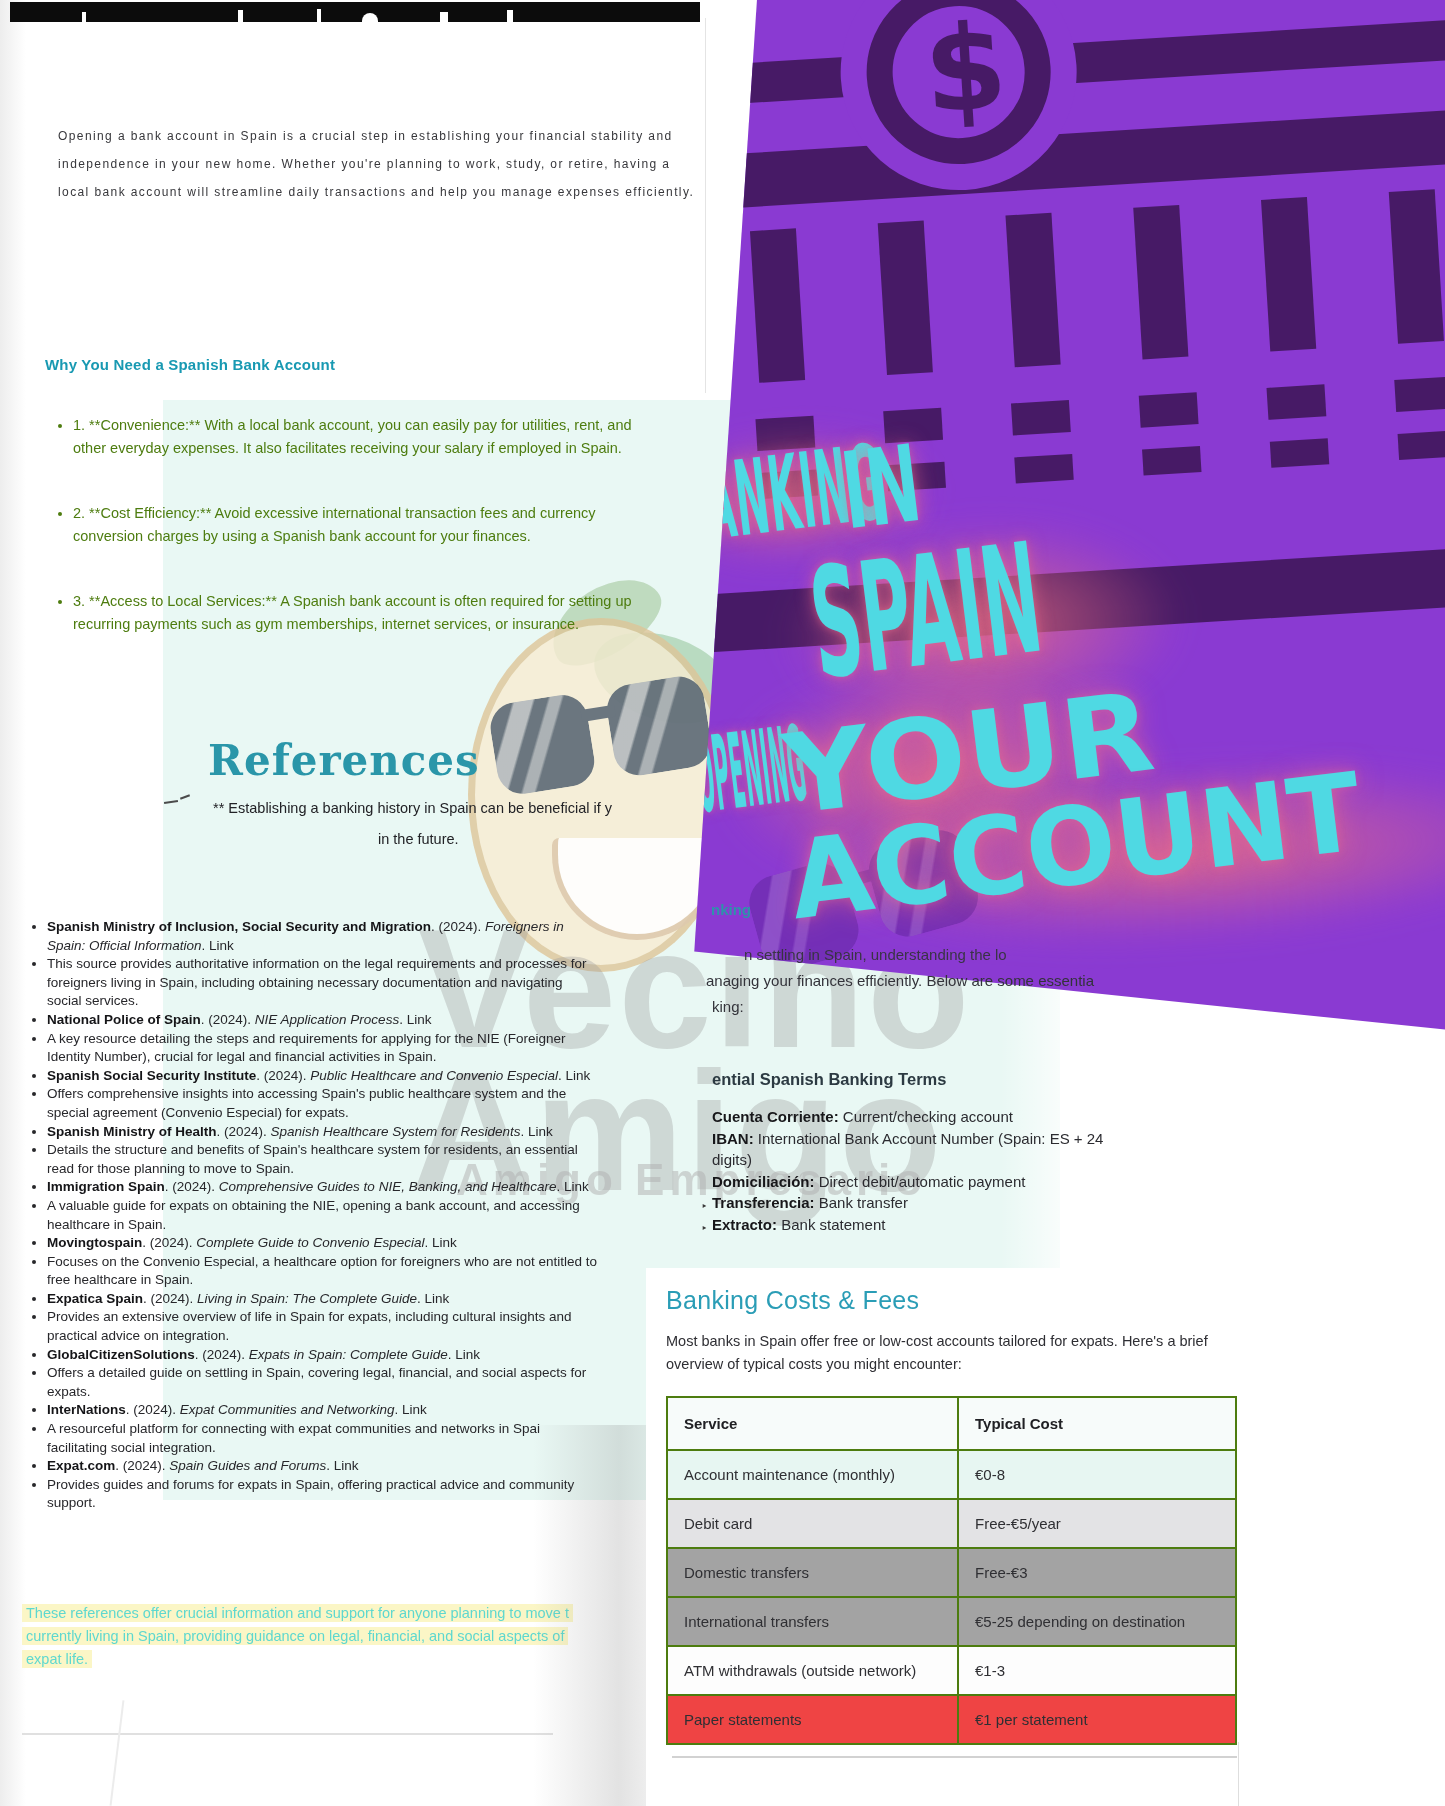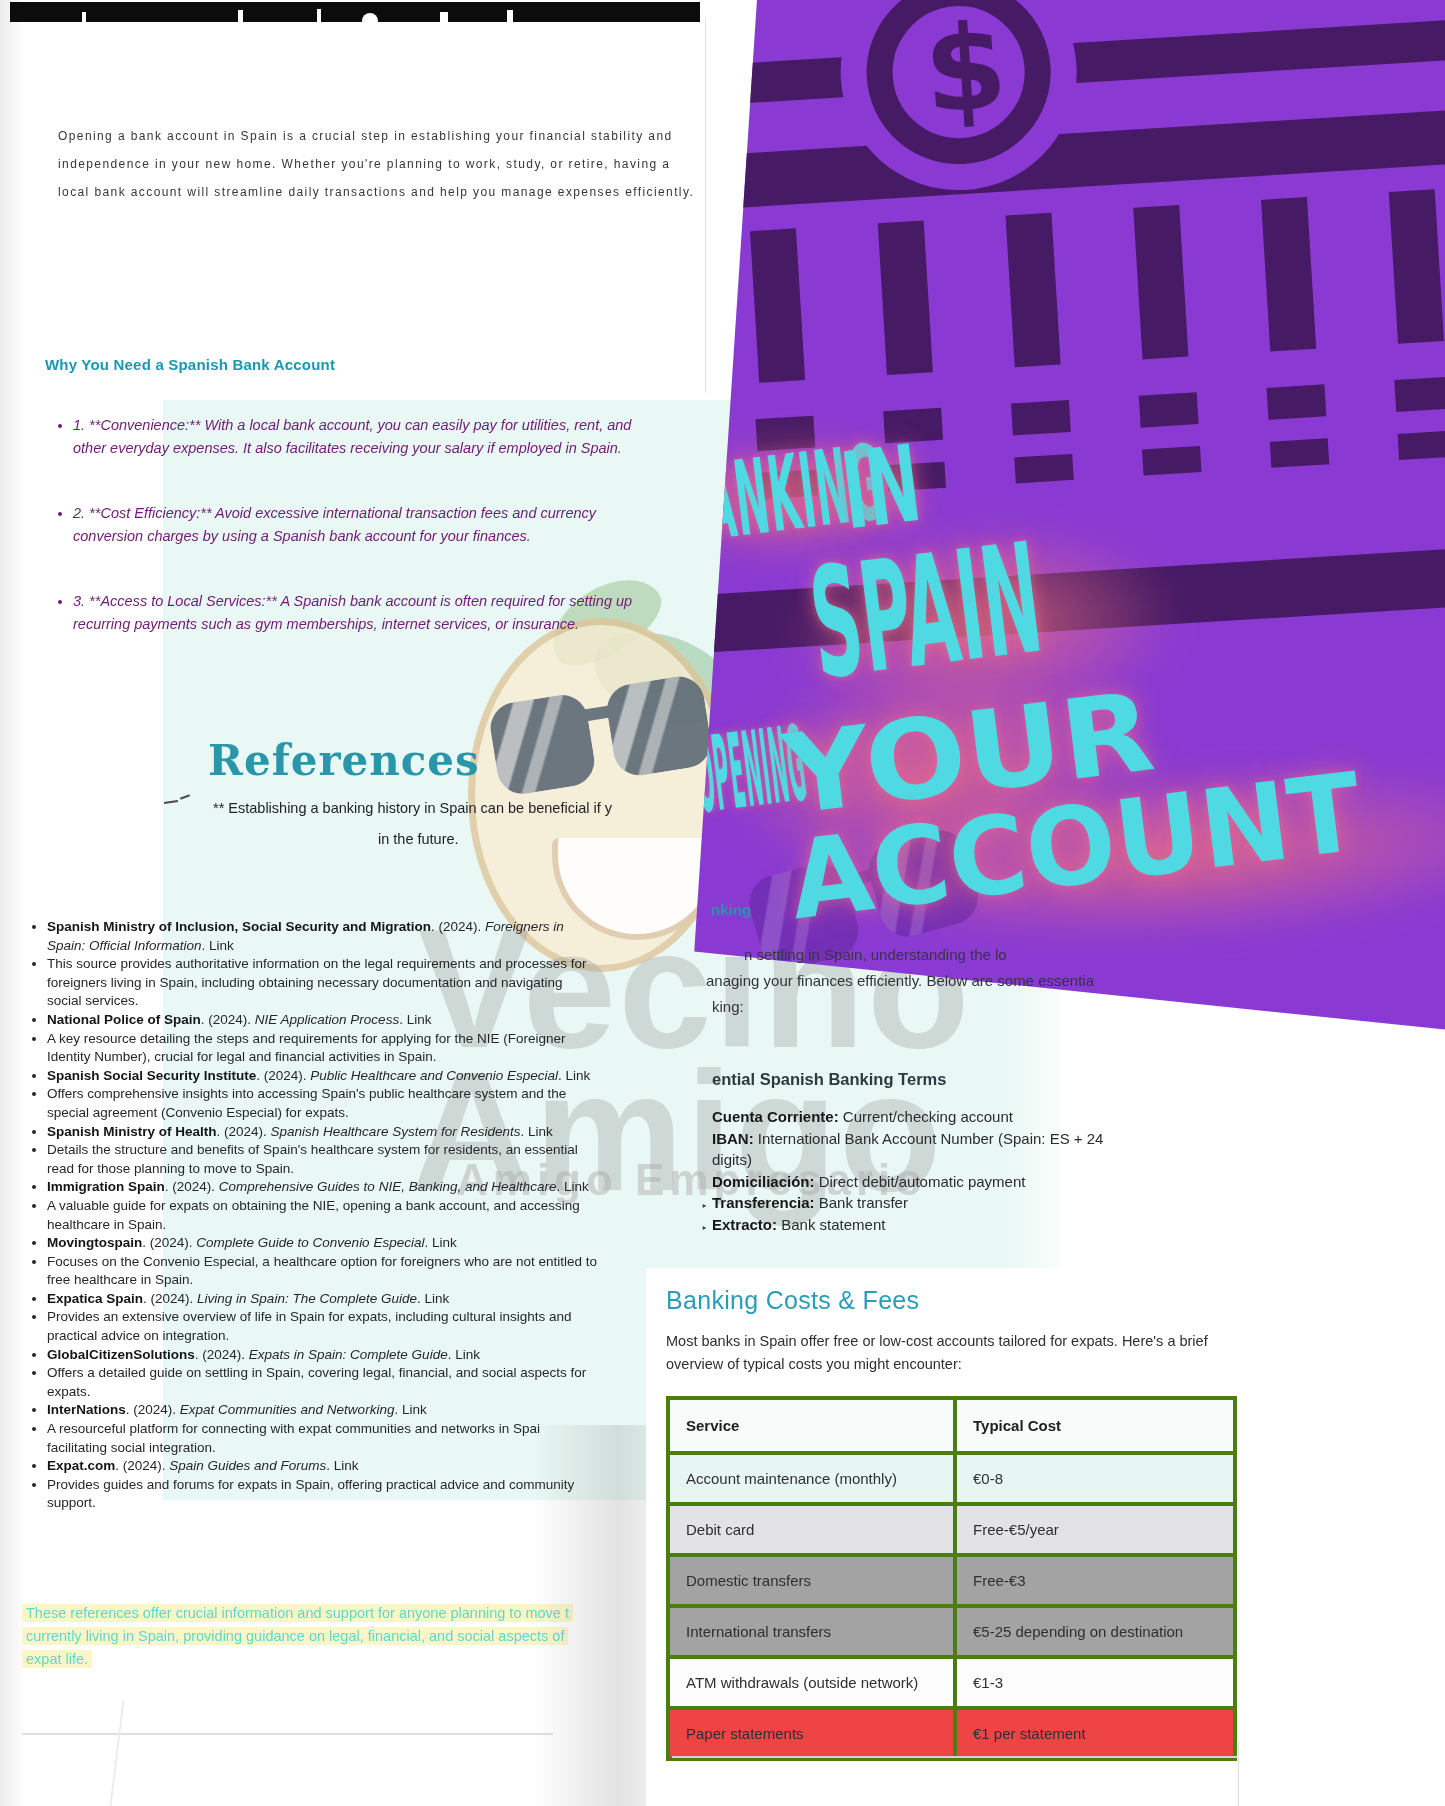--- a/index.html
+++ b/index.html
@@ -33,21 +33,21 @@
   #wm1{left:418px;top:905px;font-size:168px;opacity:.34;letter-spacing:2px;}
   #wm2{left:411px;top:1048px;font-size:168px;opacity:.34;letter-spacing:2px;}
   #wm3{left:456px;top:1158px;font-size:44px;opacity:.5;font-weight:700;letter-spacing:5px;color:#b0b0b0;}
   
   .ltxt{position:absolute;z-index:6;}
   #top-bar{left:10px;top:2px;width:690px;height:20px;background:#0c0c0c;}
   .notch{position:absolute;background:#fff;}
   #intro{left:58px;top:122px;width:645px;font-size:12px;line-height:28px;letter-spacing:1.4px;color:#37373b;}
   #why-heading{left:45px;top:356px;font-size:15px;font-weight:bold;color:#1899b2;letter-spacing:.2px;}
   #why-list{left:55px;top:414px;width:585px;margin:0;padding-left:18px;}
-  #why-list li{font-size:14.5px;line-height:23px;color:#701a75;margin-bottom:42px;font-style:italic;}
+  #why-list li{font-size:14.5px;line-height:23px;color:#4d7c0f;margin-bottom:42px;}
   .scratch{position:absolute;height:2px;background:#4b4b4b;z-index:6;}
   #partial-l1{left:213px;top:800px;font-size:14.5px;color:#222226;}
   #partial-l2{left:378px;top:831px;font-size:14.5px;color:#222226;}
   #refs-heading{left:208px;top:736px;font-family:"DejaVu Serif","Liberation Serif",serif;
     font-size:42px;font-weight:bold;color:#2a96a9;letter-spacing:1px;}
   #refs-list{left:28px;top:916px;width:552px;margin:2px;padding-left:17px;}
   #refs-list li{font-size:13.5px;line-height:18.6px;color:#27272b;}
   #refs-list b{font-weight:bold;color:#151518;}
   .ref-link{color:#27272b;}
   #highlight{left:22px;top:1602px;width:640px;font-size:14.5px;line-height:23px;color:#5ed8cf;}
@@ -66,21 +66,21 @@
   #frag-l2{left:706px;top:972px;font-size:15px;color:#33333a;z-index:40;}
   #frag-l3{left:712px;top:998px;font-size:15px;color:#33333a;z-index:40;}
   #terms-heading{left:712px;top:1070px;font-size:16.5px;font-weight:600;color:#2c3a42;}
   #terms-list{left:712px;top:1106px;width:420px;}
   .term-row{font-size:15px;line-height:21.5px;color:#2b2b30;position:relative;}
   .term-row b{color:#17171a;}
   .term-marker{position:absolute;left:-11px;top:4px;font-size:11px;color:#3a3a3a;}
   #costs-heading{left:666px;top:1286px;font-size:25px;color:#2a9db6;font-weight:500;letter-spacing:.3px;}
   #costs-intro{left:666px;top:1330px;width:580px;font-size:14.5px;line-height:23px;color:#2e2e33;}
   #costs-table{left:666px;top:1396px;width:571px;border-collapse:collapse;z-index:12;}
-  #costs-table th,#costs-table td{border:4px solid #4d7c0f;text-align:left;padding:0 0 0 16px;
+  #costs-table th,#costs-table td{border:2px solid #4d7c0f;text-align:left;padding:0 0 0 16px;
     font-size:15px;color:#2f2f33;}
   #costs-table th{height:51px;font-weight:bold;background:#f7fbfa;color:#202024;}
   #costs-table td{height:47px;font-weight:normal;}
   #costs-table td.cost{width:260px;}
   #hr-right{left:672px;top:1756px;width:565px;height:2px;background:#d2d2d2;}
   
   #poster{position:absolute;left:620px;top:0;width:825px;height:1040px;background:#8a3ad2;z-index:30;
     clip-path:polygon(16.6% 0,100% 0,100% 99%,9% 91.5%);}
   #poster-inner{position:absolute;left:0;top:0;width:100%;height:100%;
     transform:rotate(-3.5deg);transform-origin:85% 8%;}

